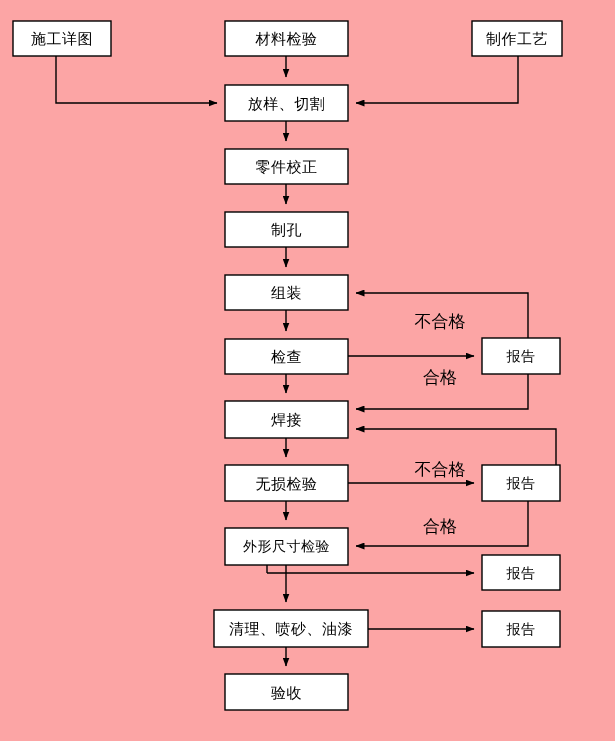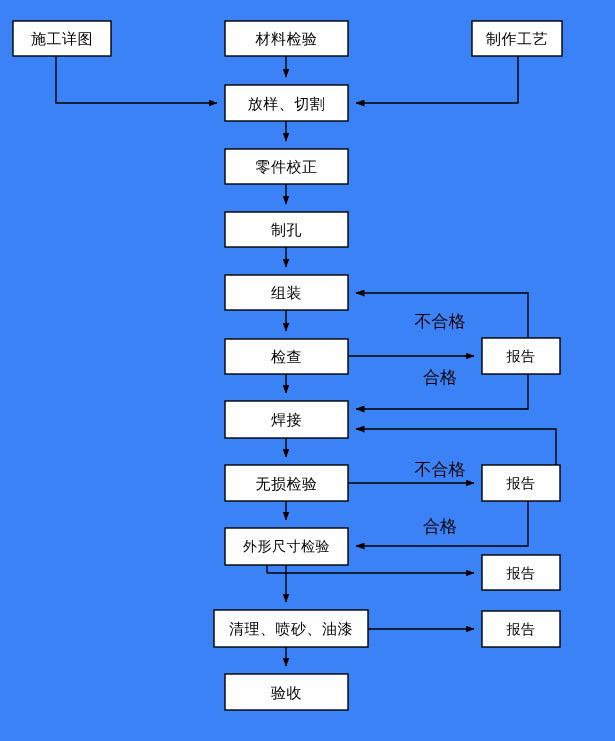--- a/index.html
+++ b/index.html
@@ -4,21 +4,21 @@
 <style>
   html, body {
     margin: 0;
     padding: 0;
     background: #ffffff;
   }
   #diagram-root {
     position: relative;
     width: 615px;
     height: 741px;
-    background: #3b82f6;
+    background: #fca5a5;
     font-family: "DejaVu Sans", "Liberation Sans", sans-serif;
     overflow: hidden;
   }
   svg.flow-canvas {
     position: absolute;
     left: 0;
     top: 0;
     width: 615px;
     height: 741px;
   }

